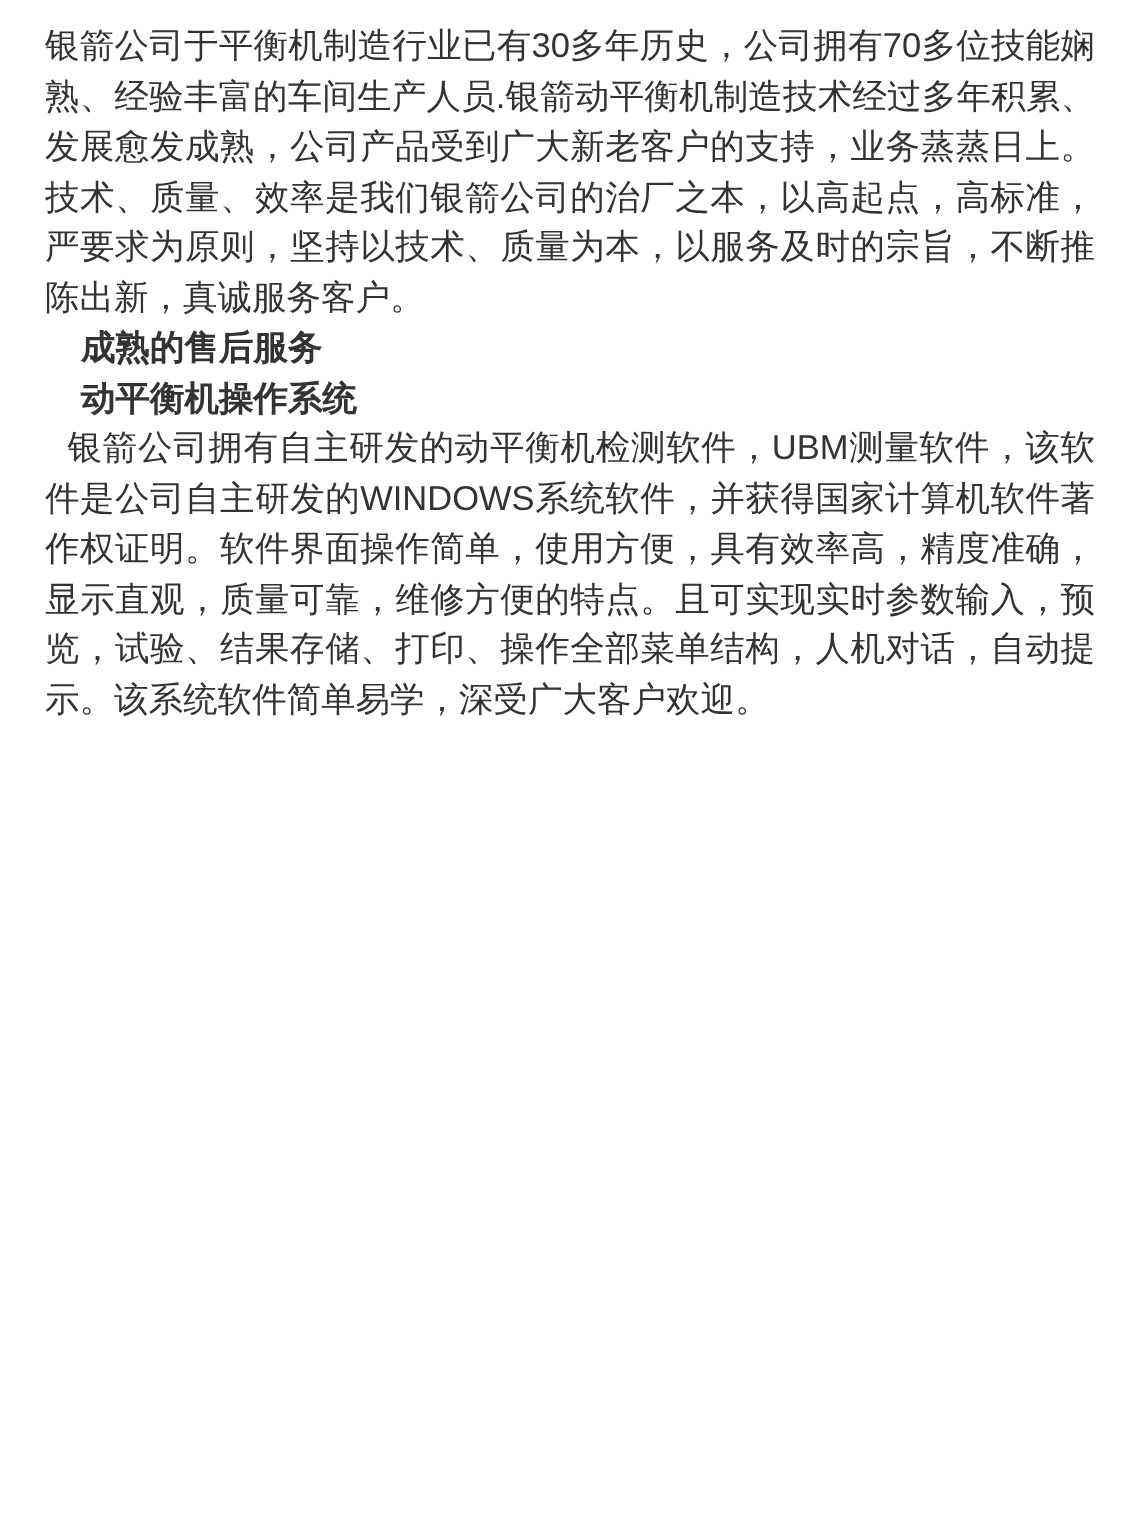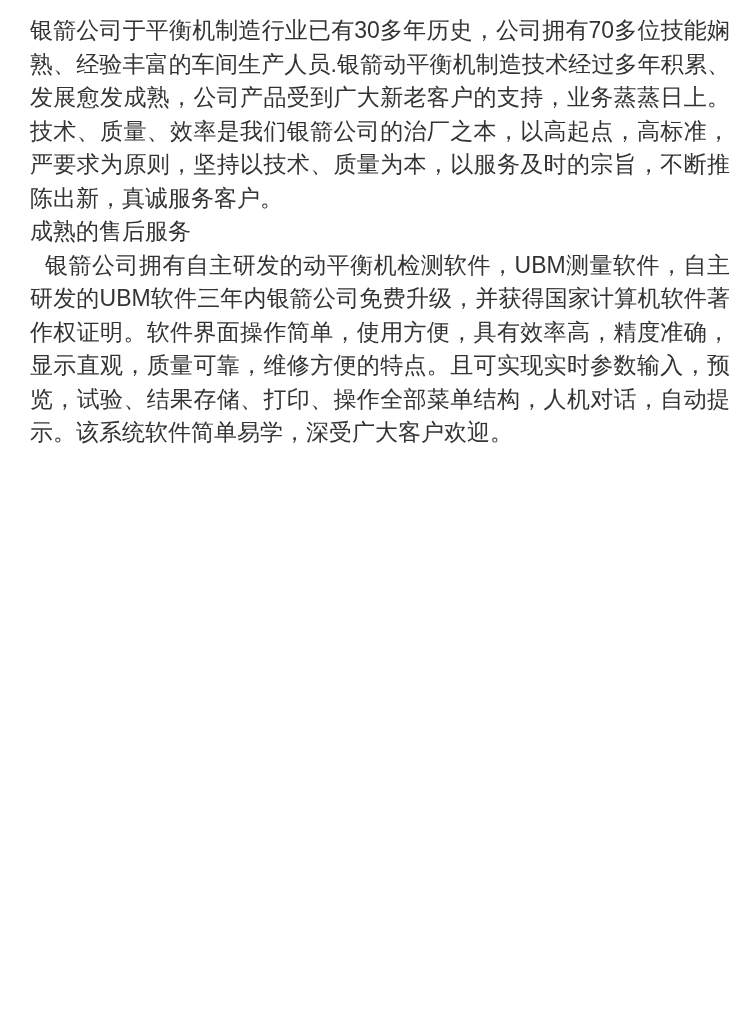--- a/index.html
+++ b/index.html
@@ -24,26 +24,28 @@
     letter-spacing: 0;
   }
   .doc p {
     margin: 0;
     padding: 0;
   }
   .doc p.indented {
     text-indent: 15px;
   }
   .doc p.heading {
-    font-weight: normal; 
+    font-weight: bold; 
+    margin-left: 24px;
   }
 </style>
 </head>
 <body>
 
 <div class="doc">
   <p>银箭公司于平衡机制造行业已有30多年历史，公司拥有70多位技能娴熟、经验丰富的车间生产人员.银箭动平衡机制造技术经过多年积累、发展愈发成熟，公司产品受到广大新老客户的支持，业务蒸蒸日上。技术、质量、效率是我们银箭公司的治厂之本，以高起点，高标准，严要求为原则，坚持以技术、质量为本，以服务及时的宗旨，不断推陈出新，真诚服务客户。</p>
 
   <p class="heading">成熟的售后服务</p>
 
 
-  <p class="indented">银箭公司拥有自主研发的动平衡机检测软件，UBM测量软件，自主研发的UBM软件三年内银箭公司免费升级，并获得国家计算机软件著作权证明。软件界面操作简单，使用方便，具有效率高，精度准确，显示直观，质量可靠，维修方便的特点。且可实现实时参数输入，预览，试验、结果存储、打印、操作全部菜单结构，人机对话，自动提示。该系统软件简单易学，深受广大客户欢迎。</p>
+  <p class="heading">动平衡机操作系统</p>
+  <p class="indented">银箭公司拥有自主研发的动平衡机检测软件，UBM测量软件，该软件是公司自主研发的WINDOWS系统软件，并获得国家计算机软件著作权证明。软件界面操作简单，使用方便，具有效率高，精度准确，显示直观，质量可靠，维修方便的特点。且可实现实时参数输入，预览，试验、结果存储、打印、操作全部菜单结构，人机对话，自动提示。该系统软件简单易学，深受广大客户欢迎。</p>
 </div>
 
 </body></html>

